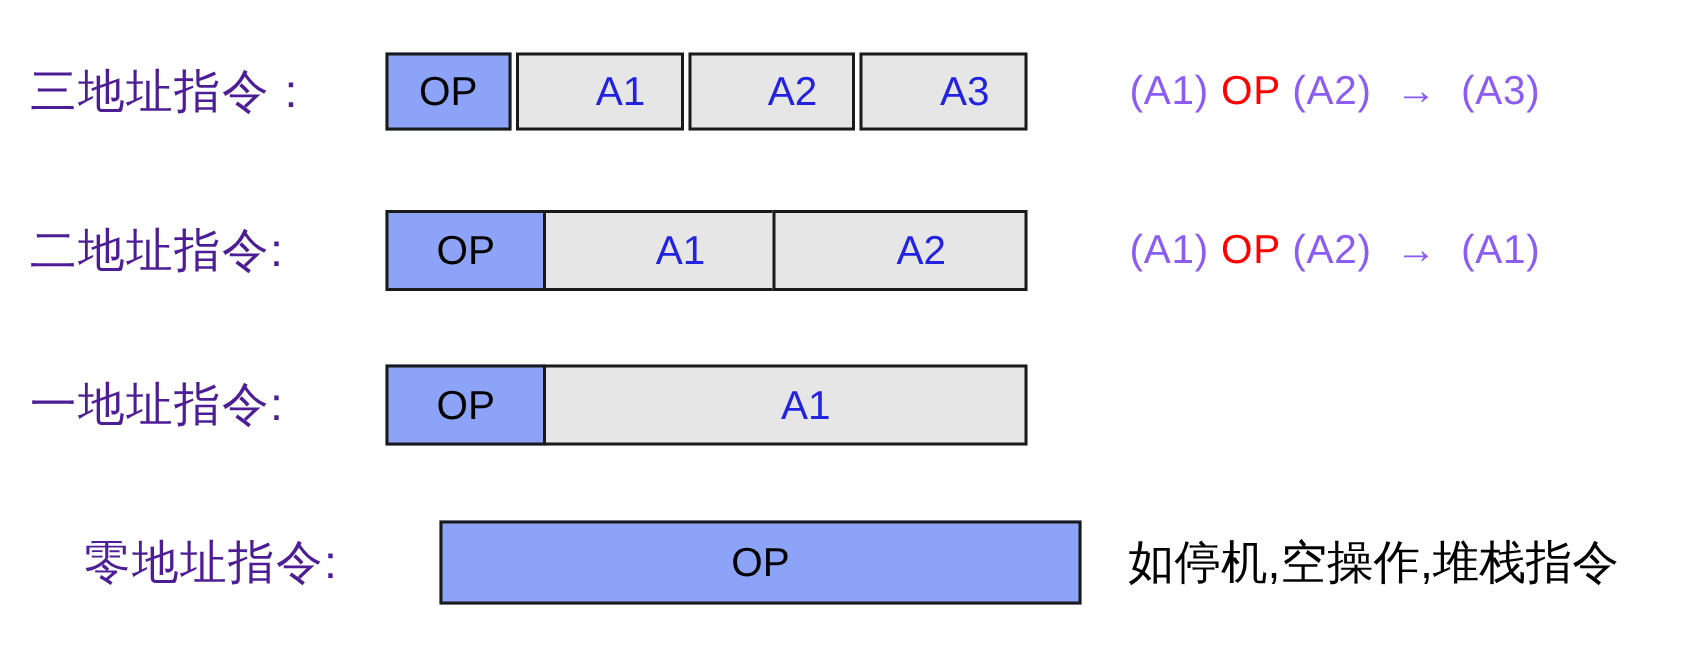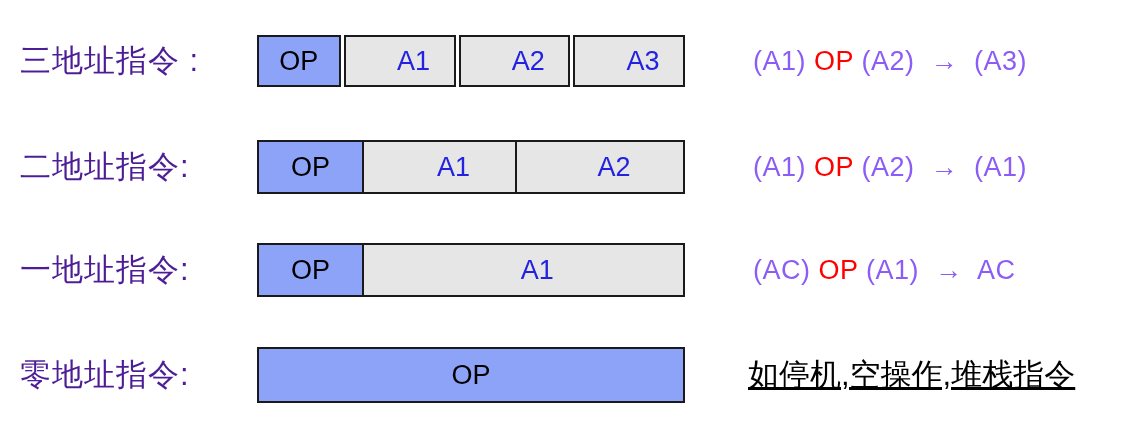--- a/index.html
+++ b/index.html
@@ -17,21 +17,21 @@
   }
   .row {
     position: absolute;
     left: 0;
     right: 0;
     height: 54px;
   }
   .r1 { top: 35px; height: 52px; }
   .r2 { top: 140px; }
   .r3 { top: 243px; }
-  .r4 { top: 347px; height: 56px; }
+  .r4 { top: 347px; height: 56px; margin-left: 36px; }
 
   .row-label {
     position: absolute;
     left: 20px;
     top: 50%;
     transform: translateY(-50%);
     font-size: 31px;
     color: #4c1d95;
     letter-spacing: 1px;
     white-space: pre;
@@ -73,27 +73,26 @@
     top: 50%;
     transform: translateY(-50%);
     font-size: 27px;
     white-space: pre;
     letter-spacing: 0.5px;
   }
   .formula .blue { color: #8b5cf6; }
   .formula .red  { color: #ff0000; }
   .note {
     position: absolute;
-    left: 748px;
+    left: 716px;
     top: 50%;
     transform: translateY(-50%);
     font-size: 31px;
     color: #000000;
     white-space: pre;
-    text-decoration: underline;
   }
 </style>
 </head>
 <body>
 
 <div class="canvas">
 
   <div class="row r1">
     <span class="row-label">三地址指令 :</span>
     <div class="cells gapped">
@@ -114,21 +113,20 @@
     </div>
     <div class="formula"><span class="blue">(A1) </span><span class="red">OP</span><span class="blue"> (A2)  →  (A1)</span></div>
   </div>
 
   <div class="row r3">
     <span class="row-label">一地址指令:</span>
     <div class="cells fused">
       <div class="cell op">OP</div>
       <div class="cell addr">A1</div>
     </div>
-    <div class="formula"><span class="blue">(AC) </span><span class="red">OP</span><span class="blue"> (A1)  →  AC</span></div>
   </div>
 
   <div class="row r4">
     <span class="row-label">零地址指令:</span>
     <div class="cells">
       <div class="cell op">OP</div>
     </div>
     <div class="note">如停机,空操作,堆栈指令</div>
   </div>
 

